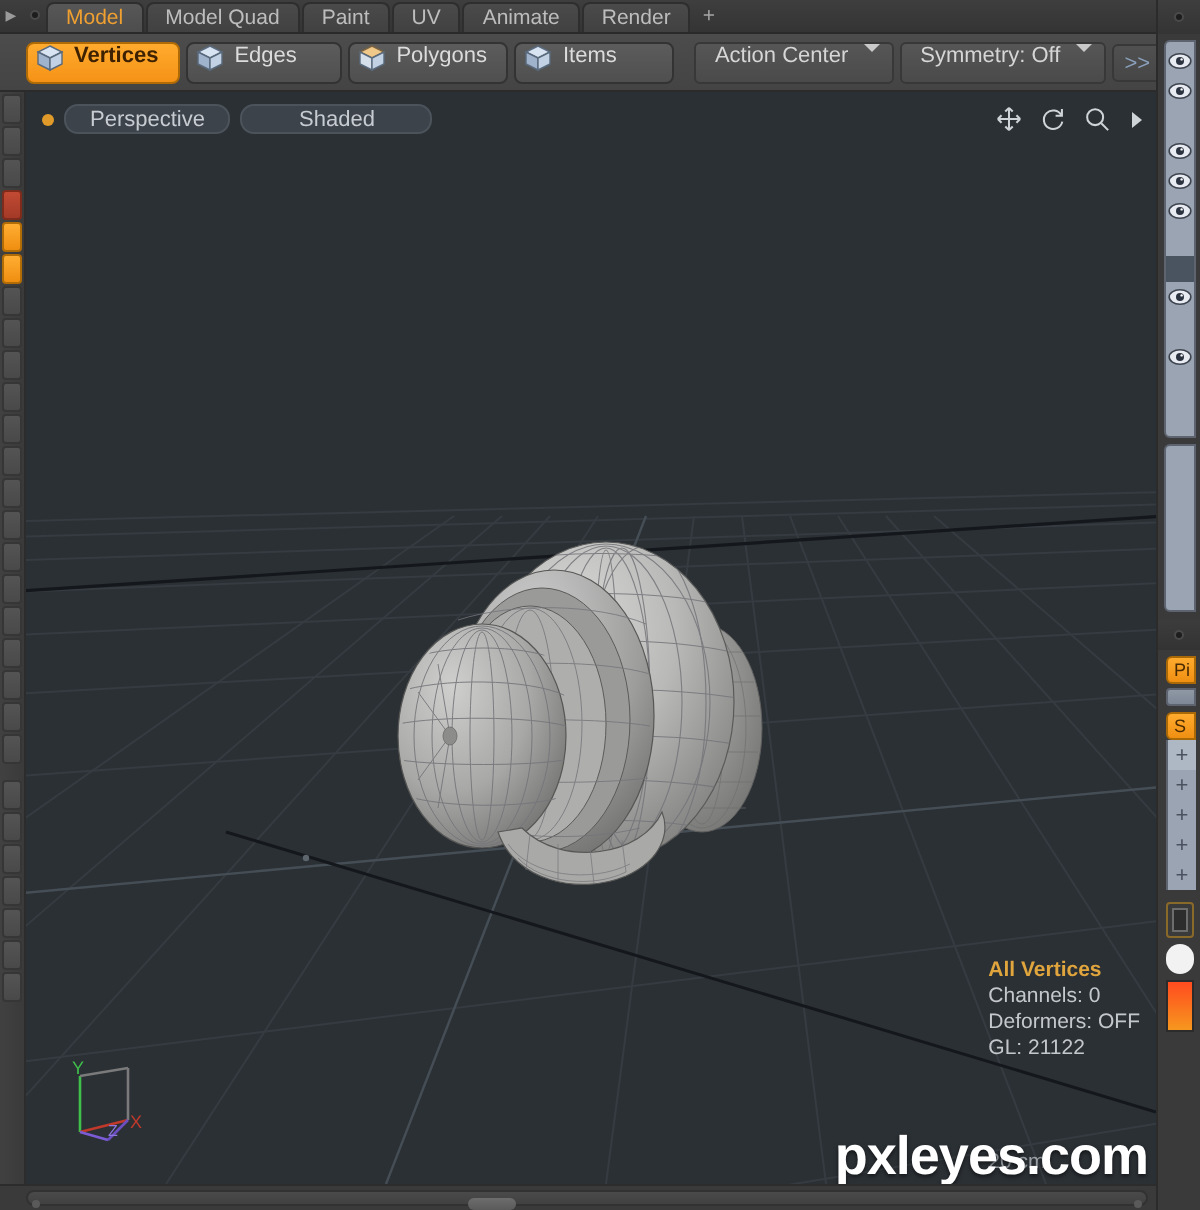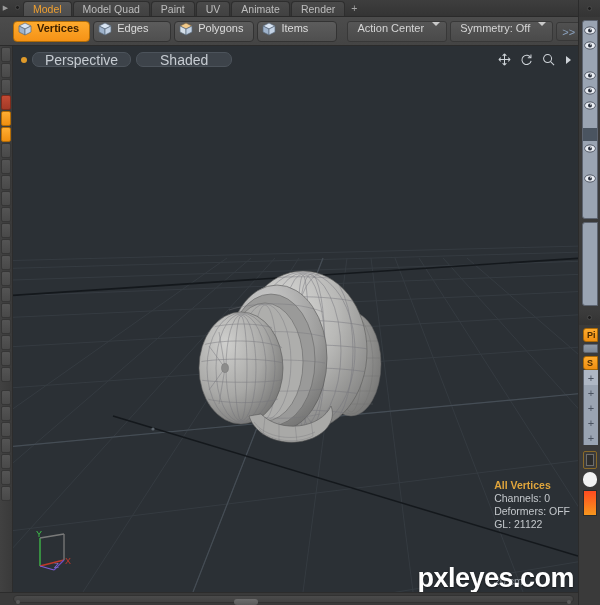--- a/index.html
+++ b/index.html
@@ -150,21 +150,21 @@
     padding-left: 8px; gap: 5px;
     z-index: 4;
   }
   .vdot { width:6px;height:6px;border-radius:50%;background:#e09a2a;flex:none; }
   .vpill {
     height: 15px; line-height: 14px;
     padding: 0 12px;
     background: #3d434a;
     border: 1px solid #4c535b;
     border-radius: 7px;
-    color: #c7ccd2; font-size: 14px;
+    color: #c7ccd2; font-size: 11px;
     text-align: center;
   }
   .vpill.shaded { min-width: 96px; }
   .vp-tools {
     position: absolute; right: 6px; top: 0; height: 27px;
     display: flex; align-items: center; gap: 9px; z-index: 4;
   }
   .vp-tools svg { display:block; }
 
   .grid-svg, .model-svg { position:absolute; left:0; top:0; }
@@ -225,21 +225,21 @@
     height: 15px; margin-top: 4px;
     background: linear-gradient(#3c3c3c,#333);
     display:flex;align-items:center;justify-content:center;
   }
   .rc-hdr i { width:5px;height:5px;border-radius:50%;background:#1d1d1d;border:1px solid #4a4a4a;display:block;}
   .rc-orange {
     margin: 3px 2px 0 4px; height: 14px;
     background: linear-gradient(#ffab2e,#ef8f12);
     border: 1px solid #a96907;
     border-radius: 3px 0 0 3px;
-    color: #4a2a00; font-size: 9px; font-weight: bold;
+    color: #4a2a00; font-size: 9px; font-weight: normal;
     display: flex; align-items: center; padding-left: 3px;
     overflow: hidden;
   }
   .rc-grey {
     margin: 2px 2px 0 4px; height: 9px;
     background: linear-gradient(#8f99a6,#7d8795);
     border: 1px solid #5d6470;
     border-radius: 2px 0 0 2px;
   }
   .rc-plus {

